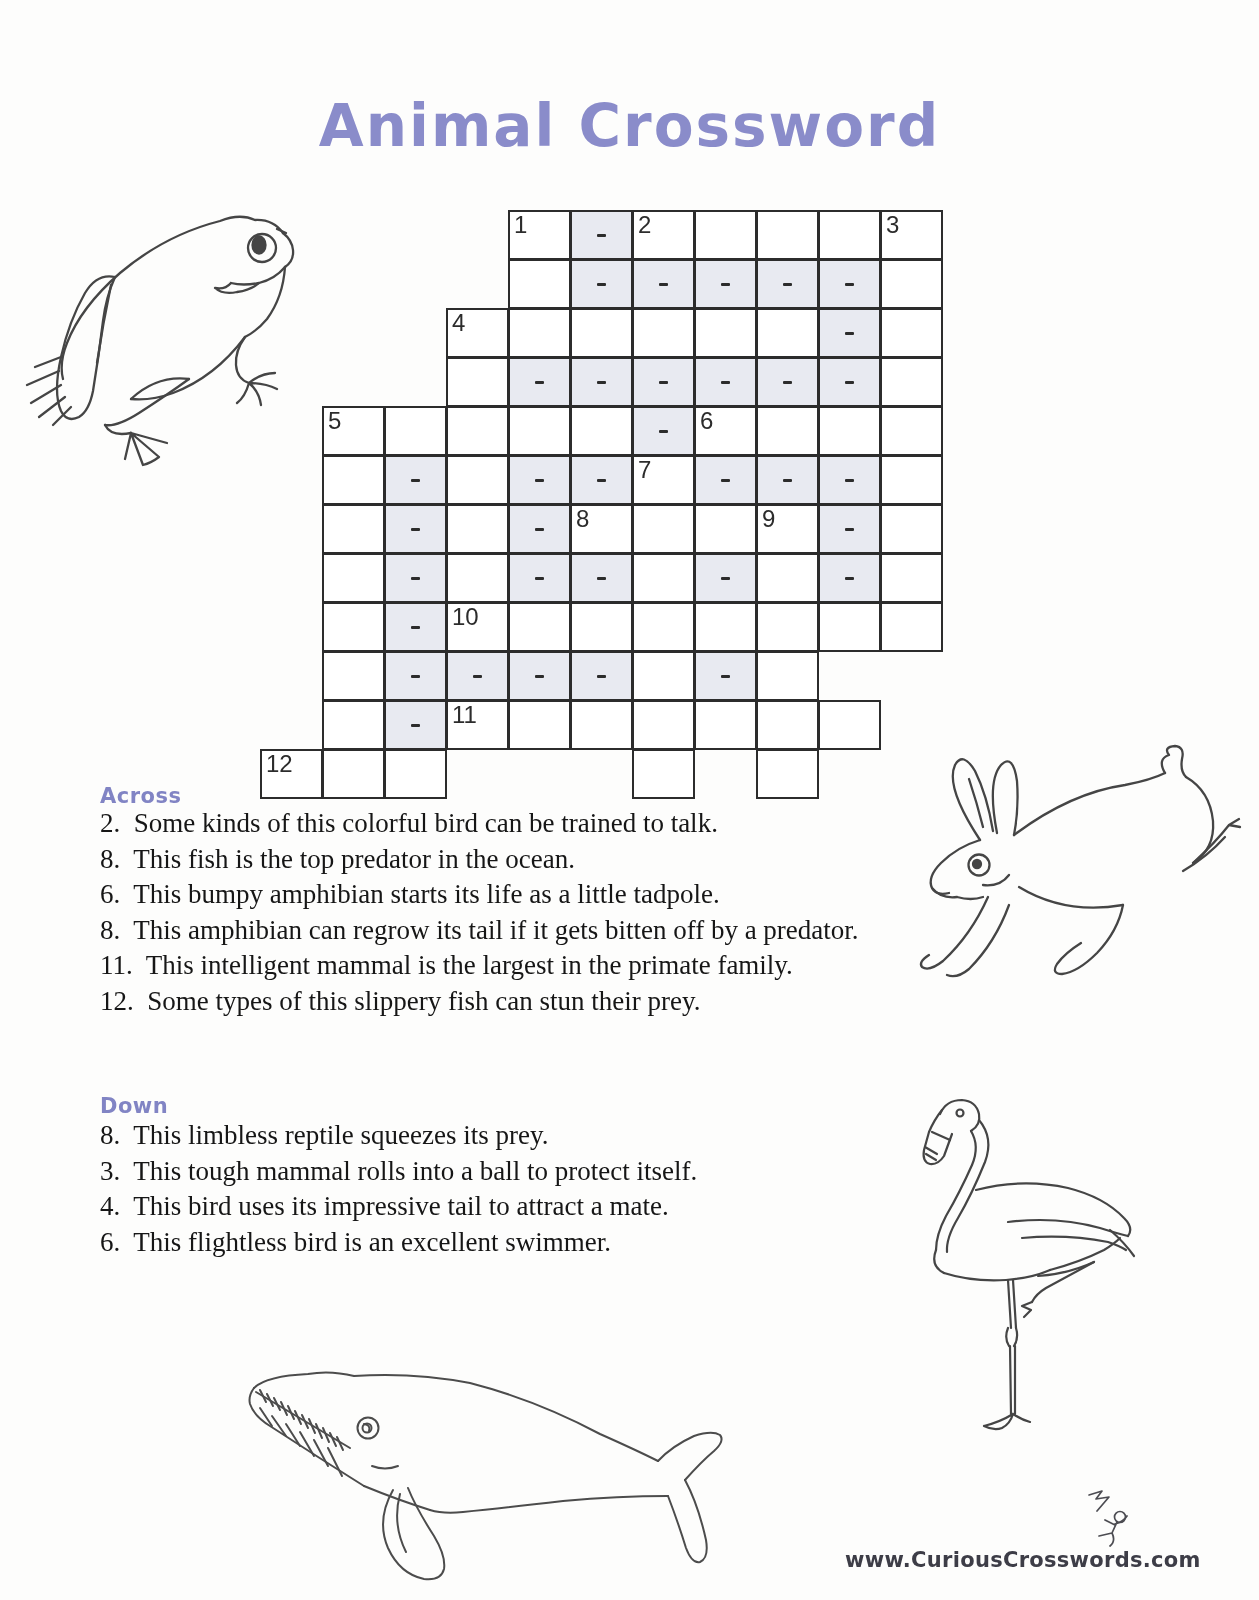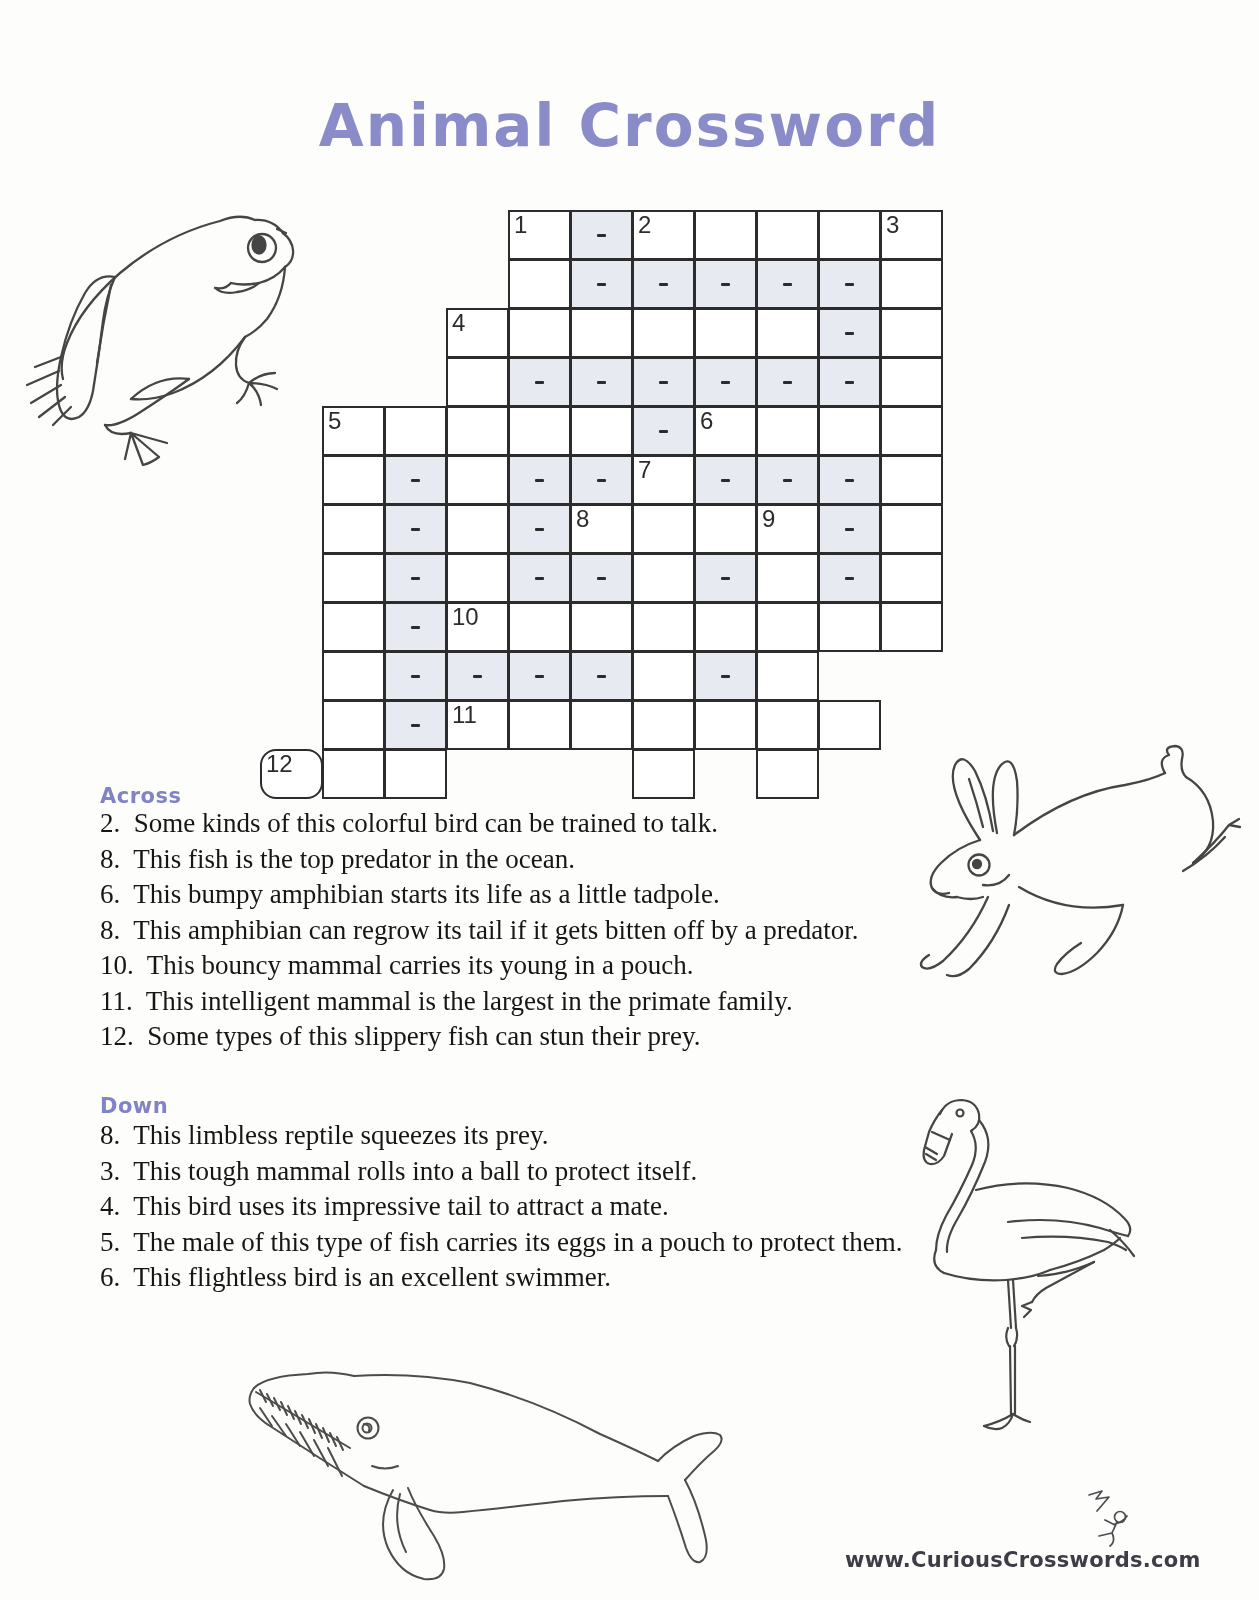--- a/index.html
+++ b/index.html
@@ -217,21 +217,21 @@
       </div>
       <div class="cell" style="left: 186px; top: 490px;">
         <span class="num">11</span>
       </div>
       <div class="cell" style="left: 248px; top: 490px;"></div>
       <div class="cell" style="left: 310px; top: 490px;"></div>
       <div class="cell" style="left: 372px; top: 490px;"></div>
       <div class="cell" style="left: 434px; top: 490px;"></div>
       <div class="cell" style="left: 496px; top: 490px;"></div>
       <div class="cell" style="left: 558px; top: 490px;"></div>
-      <div class="cell" style="left: 0px; top: 539px; border-radius: 16px;">
+      <div class="cell" style="left: 0px; top: 539px;">
         <span class="num">12</span>
       </div>
       <div class="cell" style="left: 62px; top: 539px;"></div>
       <div class="cell" style="left: 124px; top: 539px;"></div>
       <div class="cell" style="left: 372px; top: 539px;"></div>
       <div class="cell" style="left: 496px; top: 539px;"></div>
     </div>
 
   <svg class="art" style="left:15px;top:193px" width="280" height="285" viewBox="0 0 280 285" fill="none" stroke="#454545" stroke-width="2.3" stroke-linecap="round" stroke-linejoin="round">
     <path d="M268,40 Q258,26 240,27 Q225,20 205,28 Q150,42 105,80 Q66,114 52,150 Q44,170 48,186"></path>
@@ -320,29 +320,27 @@
     <circle cx="40" cy="31" r="5.5"></circle>
     <path d="M37,36 L32,47 M35,39 L25,34 M35,38 Q43,36 47,30 M32,47 L19,50 M32,47 Q36,55 30,60"></path>
   </svg>
 
   <div class="clue-header" style="top:784px">Across</div>
   <div id="across-list" class="clue-list" style="top:806px">
       <div class="clue">2.  Some kinds of this colorful bird can be trained to talk.</div>
       <div class="clue">8.  This fish is the top predator in the ocean.</div>
       <div class="clue">6.  This bumpy amphibian starts its life as a little tadpole.</div>
       <div class="clue">8.  This amphibian can regrow its tail if it gets bitten off by a predator.</div>
-      <div class="clue">10.  This bouncy mammal carries its young in a pouch.</div>
       <div class="clue">11.  This intelligent mammal is the largest in the primate family.</div>
       <div class="clue">12.  Some types of this slippery fish can stun their prey.</div>
     </div>
 
   <div class="clue-header" style="top:1094px">Down</div>
   <div id="down-list" class="clue-list" style="top:1118px">
       <div class="clue">8.  This limbless reptile squeezes its prey.</div>
       <div class="clue">3.  This tough mammal rolls into a ball to protect itself.</div>
       <div class="clue">4.  This bird uses its impressive tail to attract a mate.</div>
-      <div class="clue">5.  The male of this type of fish carries its eggs in a pouch to protect them.</div>
       <div class="clue">6.  This flightless bird is an excellent swimmer.</div>
     </div>
 
   <div class="website">www.CuriousCrosswords.com</div>
 
 </div>
 
 </body></html>

